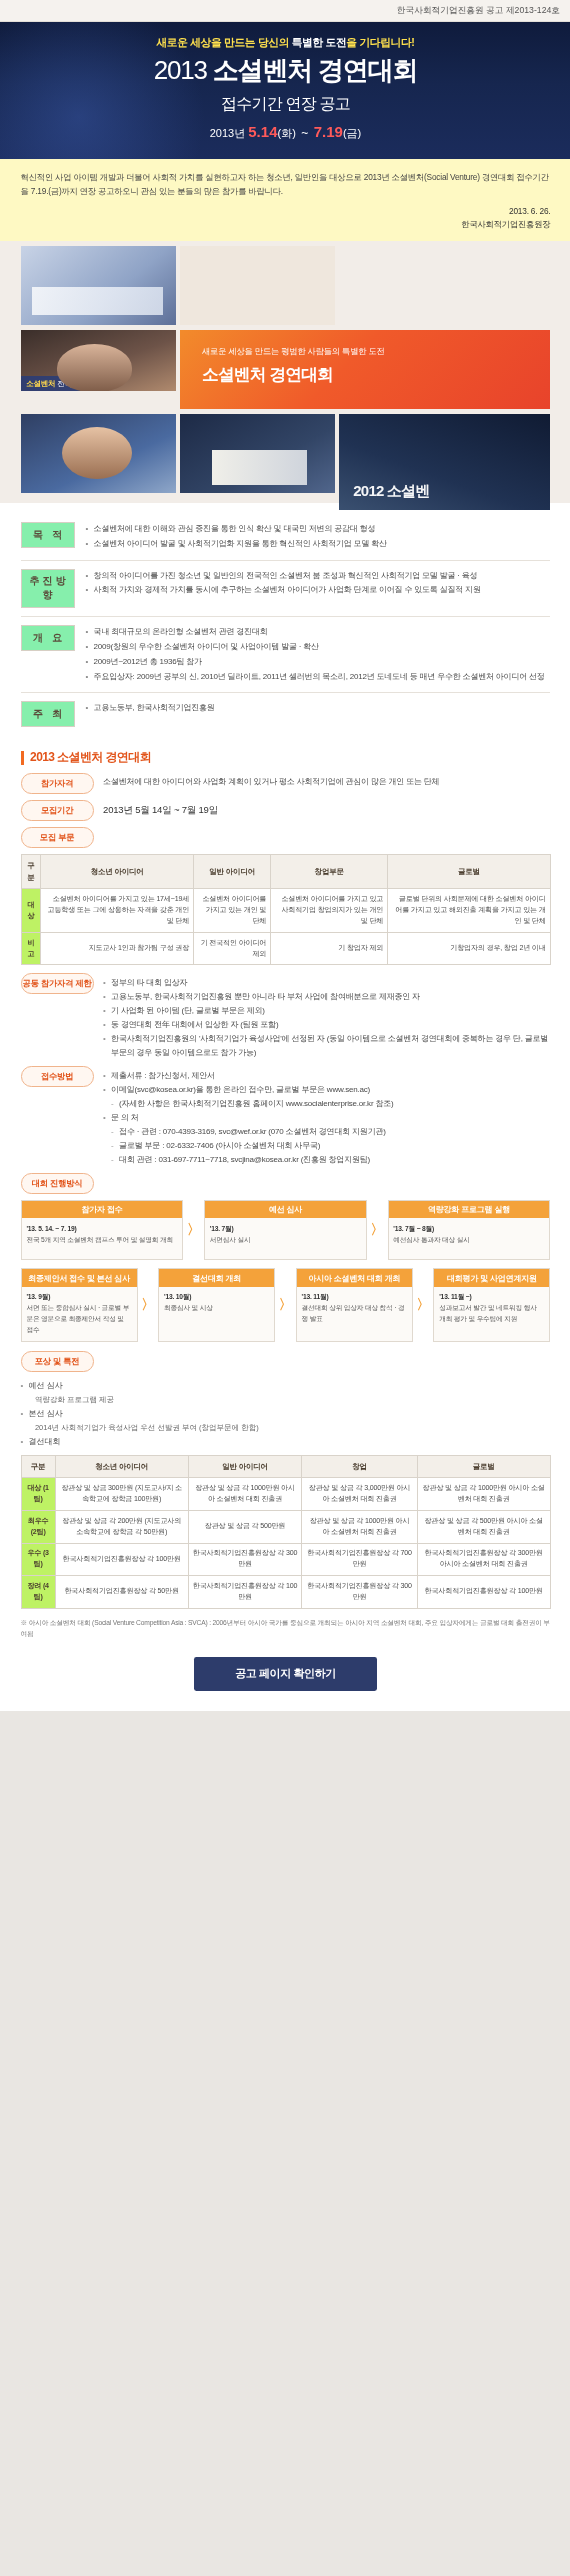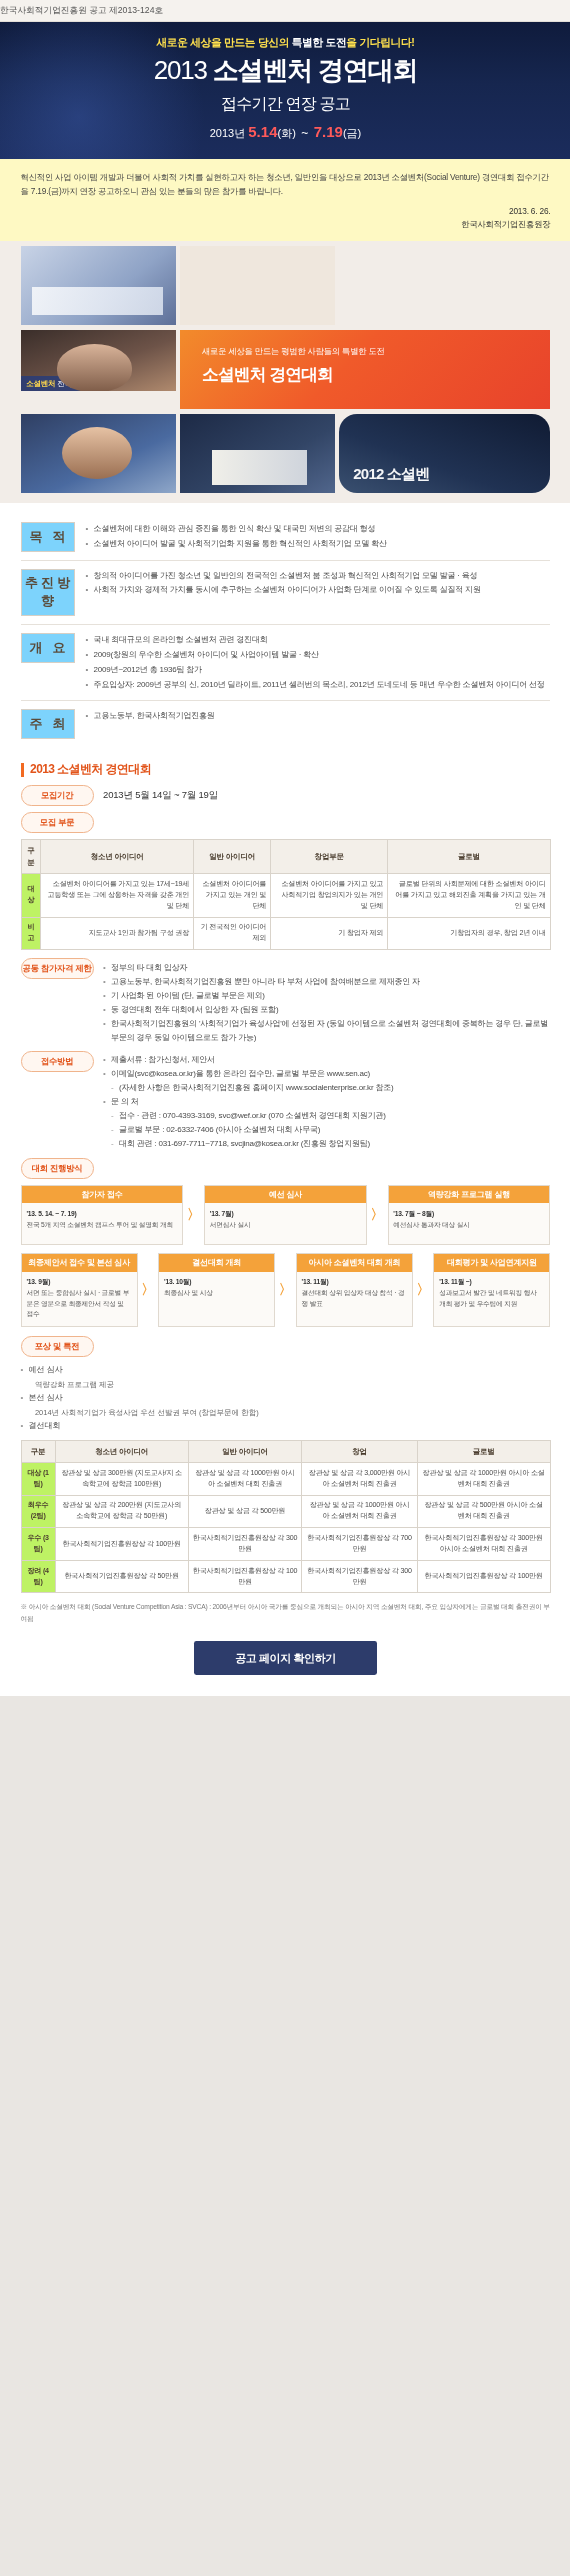--- a/index.html
+++ b/index.html
@@ -8,20 +8,21 @@
     width:571px;
     font-family:"Liberation Sans", sans-serif;
     background:#e9e6e2;
     color:#333;
   }
   .page { width:571px; position:relative; background:#fff; }
 
   
   .topbar {
     background:#f5f2ee;
+    text-align:right;
     font-size:8.7px;
     color:#555;
     padding:4.8px 11px 4px 0;
     border-bottom:0.8px solid #e3ded7;
   }
 
   
   .hero {
     background:linear-gradient(180deg,#0f1b3c 0%,#16264f 45%,#1b2c5c 100%);
     padding:14.3px 0 17.4px 0;
@@ -110,35 +111,35 @@
   .p4-t2 { position:absolute; left:22px; top:33px; color:#fff; font-size:16.7px; font-weight:bold; letter-spacing:-0.8px; }
 
   .p5 { left:20.6px; top:173px; width:155px; height:79px;
         background:linear-gradient(155deg,#2f3f63,#4a6aa0 60%,#8fa7c9); }
   .p5:after{content:"";position:absolute;left:41px;top:12.7px;width:70px;height:52px;
         border-radius:50%;background:linear-gradient(180deg,#e6c2a4,#9a6f52);}
   .p6 { left:180px; top:173px; width:155px; height:79px;
         background:linear-gradient(150deg,#1d2a46,#324566 60%,#51668c); }
   .p6:after{content:"";position:absolute;left:32px;top:36px;width:95px;height:35px;
         background:linear-gradient(90deg,#f0efe9,#cfd4dc);}
-  .p7 { left:339px; top:173px; width:211px; height:79px;
-        background:linear-gradient(200deg,#101b33,#203253 60%,#3a5070);border-radius:18px; }
+  .p7 { left:339px; top:173px; width:211px; height:96px;
+        background:linear-gradient(200deg,#101b33,#203253 60%,#3a5070); }
   .p7-t { position:absolute; left:14.3px; bottom:9.5px; color:#fff; font-size:15px;
           font-weight:bold; letter-spacing:-0.8px; opacity:.95; }
 
   
   .section-pad { padding:11px 20.6px 0 20.6px; }
   .lrow { display:flex; align-items:flex-start; padding:8px 0; border-top:0.8px solid #e6e1da; }
   .lrow:first-child { border-top:none; }
   .lbl {
     flex:0 0 54px;
     border:0.8px solid #d7cfc4;
-    background:#7dd3fc;
+    background:#86efac;
     color:#5a4b3a;
-    font-size:13px; font-weight:bold; letter-spacing:3.2px;
+    font-size:10px; font-weight:bold; letter-spacing:3.2px;
     text-align:center; padding:4.8px 0 4.8px 3.2px;
     margin-right:11px;
   }
   .lbody { flex:1; font-size:8px; line-height:1.85; color:#4a4a4a; letter-spacing:-0.2px; }
   .lbody .li { position:relative; padding-left:8px; }
   .lbody .li:before { content:"•"; position:absolute; left:0; color:#888; }
 
   
   .sec-head {
     display:flex; align-items:center; gap:6.3px;
@@ -283,20 +284,24 @@
       </div>
     </div>
 
   </div>
 
   <div class="sec-head">
     <div class="bar"></div>
     <div class="txt">2013 소셜벤처 경연대회</div>
   </div>
 
+  <div class="orow">
+    <div class="opill">참가자격</div>
+    <div class="obody">소셜벤처에 대한 아이디어와 사업화 계획이 있거나 평소 사회적기업에 관심이 많은 개인 또는 단체</div>
+  </div>
 
   <div class="orow">
     <div class="opill">모집기간</div>
     <div class="obody big">2013년 5월 14일 ~ 7월 19일</div>
   </div>
 
   <div class="orow">
     <div class="opill">모집 부문</div>
     <div class="obody"></div>
   </div>

